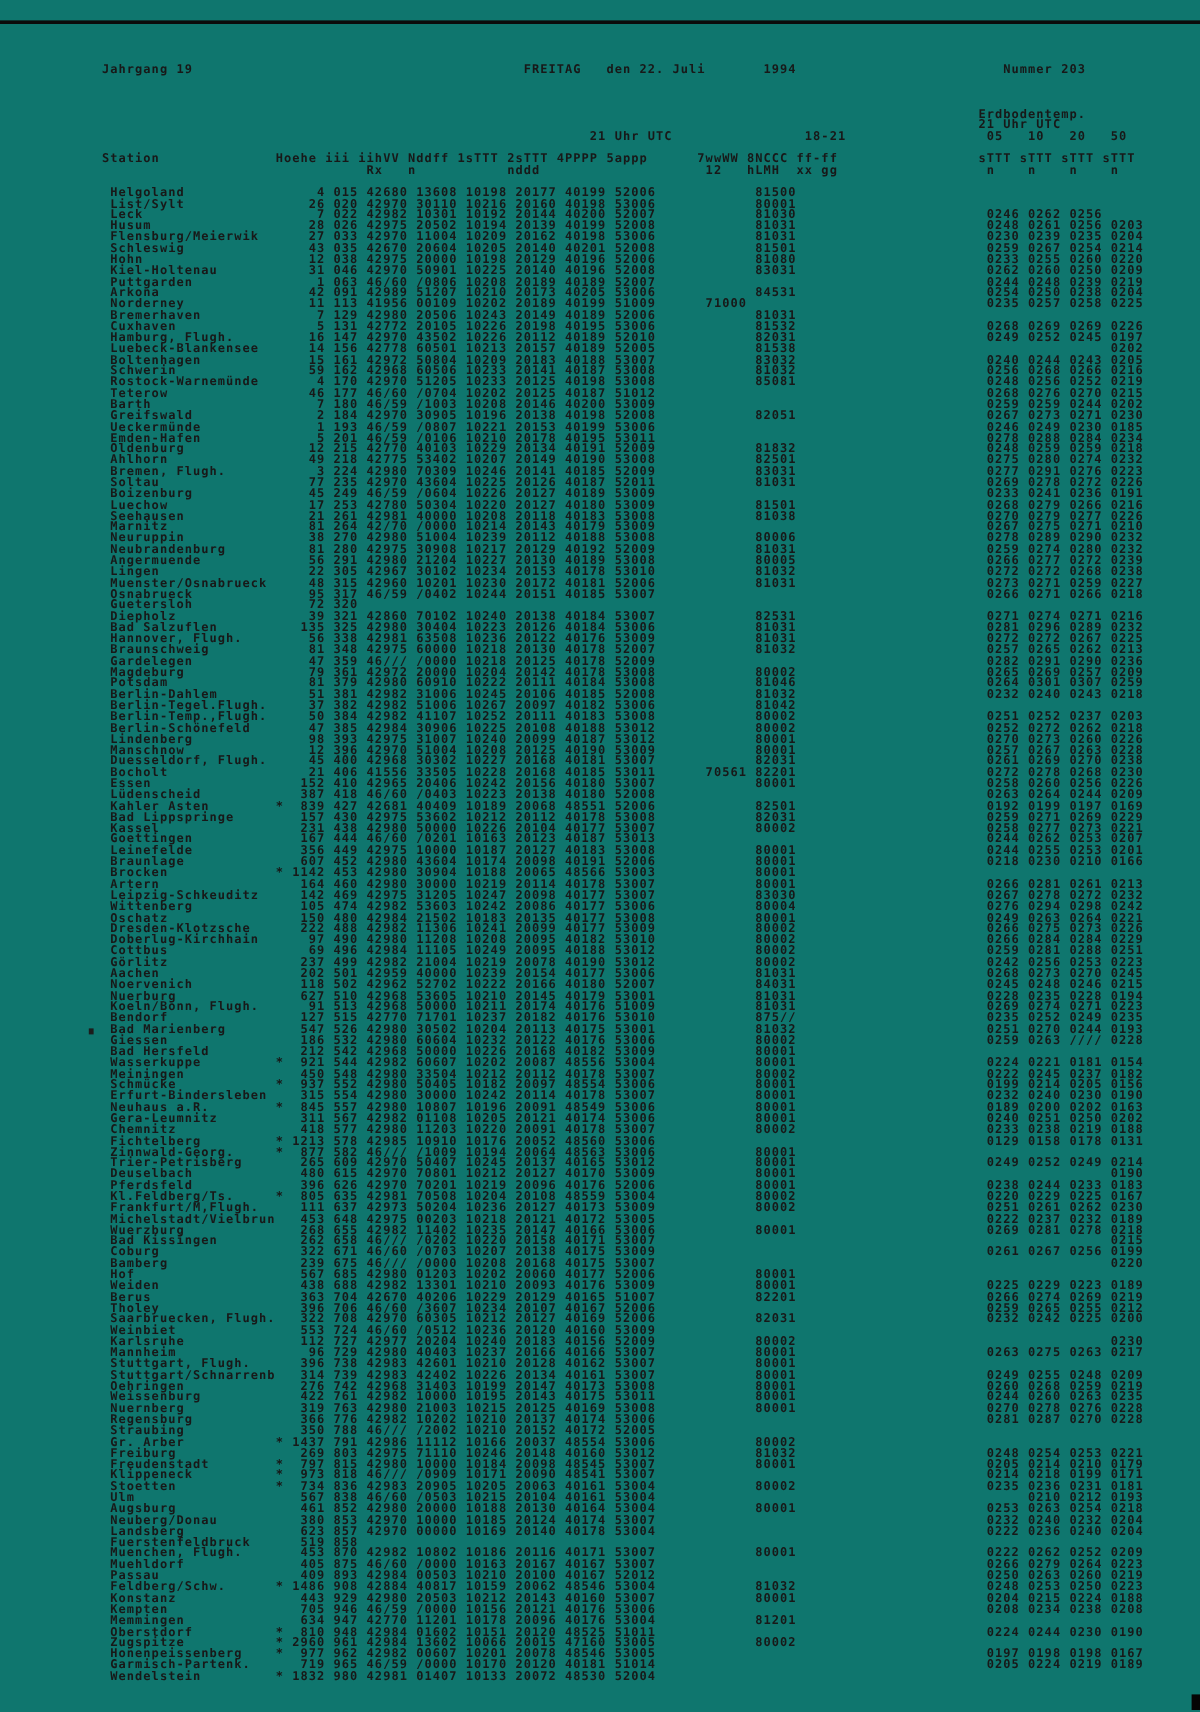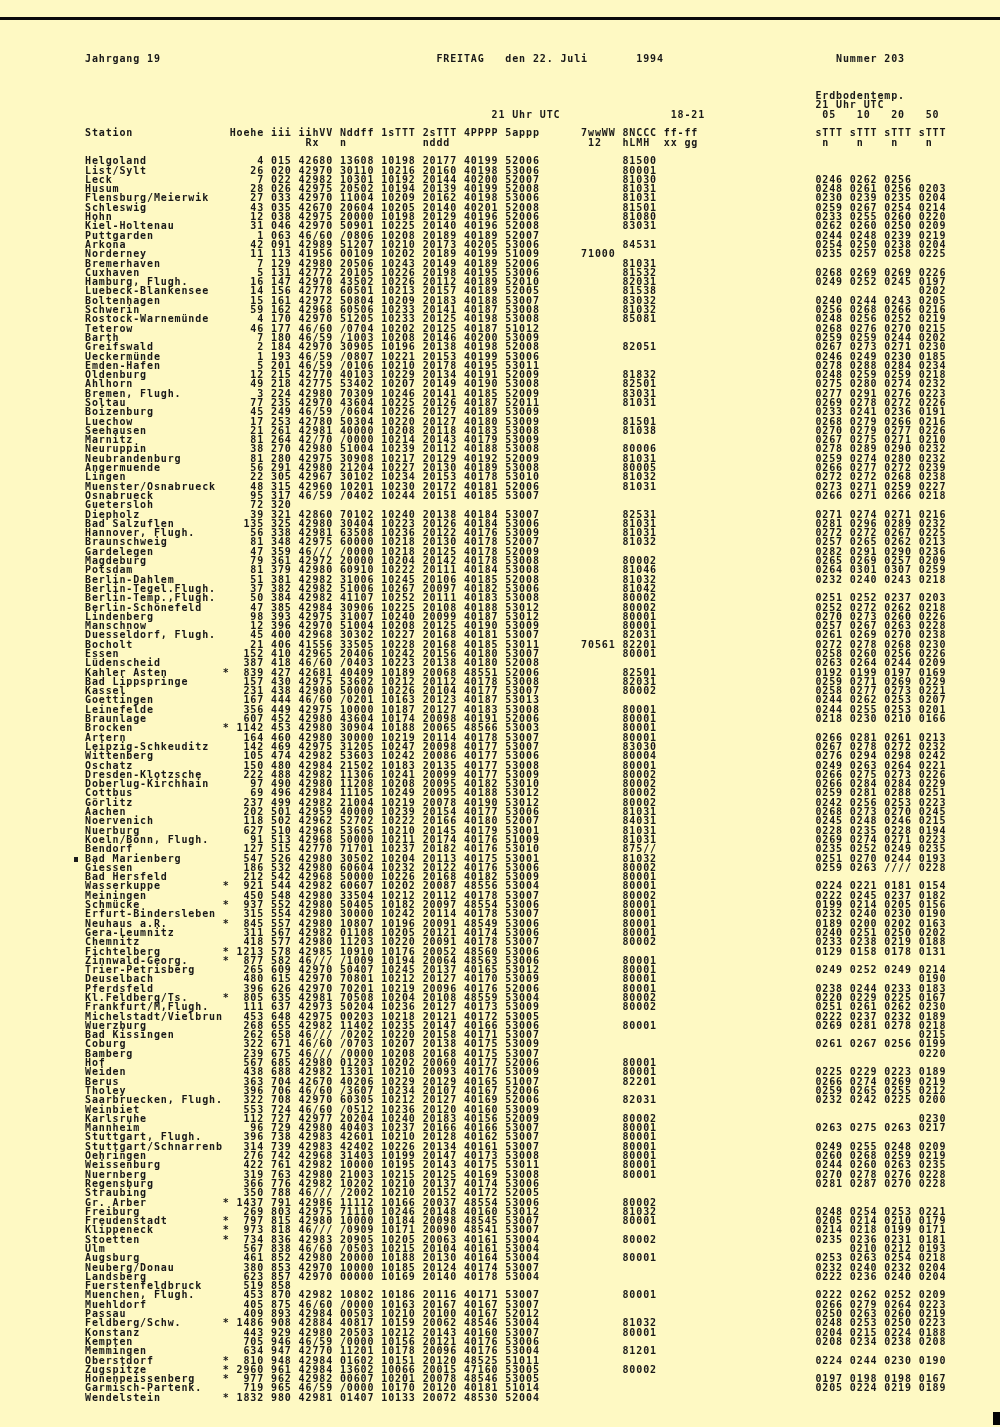--- a/index.html
+++ b/index.html
@@ -11,18 +11,18 @@
     position:absolute;left:85px;top:54px;
     font-family:"DejaVu Sans Mono", "Liberation Mono", monospace;
     font-size:10px;font-weight:bold;letter-spacing:.87px;
     color:#181818;white-space:pre;
   }
   .ln{height:9.31px;line-height:9.31px;}
 </style>
 </head>
 <body>
 
-<div class="page" style="background: #fef9c3;">
+<div class="page" style="background: #0f766e; text-align: right;">
   <div class="scanline"></div>
   <div class="speck"></div>
   <div class="corner-mark"></div>
   <div class="sheet" id="sheet" style="color: rgb(24, 24, 24);"><div class="ln">Jahrgang 19                                        FREITAG   den 22. Juli       1994                         Nummer 203       </div><div class="ln"></div><div class="ln"></div><div class="ln"></div><div class="ln">                                                                                                          Erdbodentemp.       </div><div class="ln">                                                                                                          21 Uhr UTC          </div><div class="ln">                                                           21 Uhr UTC                18-21                 05   10   20   50  </div><div class="ln"></div><div class="ln">Station              Hoehe iii iihVV Nddff 1sTTT 2sTTT 4PPPP 5appp      7wwWW 8NCCC ff-ff                 sTTT sTTT sTTT sTTT </div><div class="ln">                                Rx   n           nddd                    12   hLMH  xx gg                  n    n    n    n   </div><div class="ln"></div><div class="ln">Helgoland                4 015 42680 13608 10198 20177 40199 52006            81500                                          </div><div class="ln">List/Sylt               26 020 42970 30110 10216 20160 40198 53006            80001                                          </div><div class="ln">Leck                     7 022 42982 10301 10192 20144 40200 52007            81030                       0246 0262 0256     </div><div class="ln">Husum                   28 026 42975 20502 10194 20139 40199 52008            81031                       0248 0261 0256 0203</div><div class="ln">Flensburg/Meierwik      27 033 42970 11004 10209 20162 40198 53006            81031                       0230 0239 0235 0204</div><div class="ln">Schleswig               43 035 42670 20604 10205 20140 40201 52008            81501                       0259 0267 0254 0214</div><div class="ln">Hohn                    12 038 42975 20000 10198 20129 40196 52006            81080                       0233 0255 0260 0220</div><div class="ln">Kiel-Holtenau           31 046 42970 50901 10225 20140 40196 52008            83031                       0262 0260 0250 0209</div><div class="ln">Puttgarden               1 063 46/60 /0806 10208 20189 40189 52007                                        0244 0248 0239 0219</div><div class="ln">Arkona                  42 091 42989 51207 10210 20173 40205 53006            84531                       0254 0250 0238 0204</div><div class="ln">Norderney               11 113 41956 00109 10202 20189 40199 51009      71000                             0235 0257 0258 0225</div><div class="ln">Bremerhaven              7 129 42980 20506 10243 20149 40189 52006            81031                                          </div><div class="ln">Cuxhaven                 5 131 42772 20105 10226 20198 40195 53006            81532                       0268 0269 0269 0226</div><div class="ln">Hamburg, Flugh.         16 147 42970 43502 10226 20112 40189 52010            82031                       0249 0252 0245 0197</div><div class="ln">Luebeck-Blankensee      14 156 42778 60501 10213 20157 40189 52005            81538                                      0202</div><div class="ln">Boltenhagen             15 161 42972 50804 10209 20183 40188 53007            83032                       0240 0244 0243 0205</div><div class="ln">Schwerin                59 162 42968 60506 10233 20141 40187 53008            81032                       0256 0268 0266 0216</div><div class="ln">Rostock-Warnemünde       4 170 42970 51205 10233 20125 40198 53008            85081                       0248 0256 0252 0219</div><div class="ln">Teterow                 46 177 46/60 /0704 10202 20125 40187 51012                                        0268 0276 0270 0215</div><div class="ln">Barth                    7 180 46/59 /1003 10208 20146 40200 53009                                        0259 0259 0244 0202</div><div class="ln">Greifswald               2 184 42970 30905 10196 20138 40198 52008            82051                       0267 0273 0271 0230</div><div class="ln">Ueckermünde              1 193 46/59 /0807 10221 20153 40199 53006                                        0246 0249 0230 0185</div><div class="ln">Emden-Hafen              5 201 46/59 /0106 10210 20178 40195 53011                                        0278 0288 0284 0234</div><div class="ln">Oldenburg               12 215 42770 40103 10229 20134 40191 52009            81832                       0248 0259 0259 0218</div><div class="ln">Ahlhorn                 49 218 42775 53402 10207 20149 40190 53008            82501                       0275 0280 0274 0232</div><div class="ln">Bremen, Flugh.           3 224 42980 70309 10246 20141 40185 52009            83031                       0277 0291 0276 0223</div><div class="ln">Soltau                  77 235 42970 43604 10225 20126 40187 52011            81031                       0269 0278 0272 0226</div><div class="ln">Boizenburg              45 249 46/59 /0604 10226 20127 40189 53009                                        0233 0241 0236 0191</div><div class="ln">Luechow                 17 253 42780 50304 10220 20127 40180 53009            81501                       0268 0279 0266 0216</div><div class="ln">Seehausen               21 261 42981 40000 10208 20118 40183 53008            81038                       0270 0279 0277 0226</div><div class="ln">Marnitz                 81 264 42/70 /0000 10214 20143 40179 53009                                        0267 0275 0271 0210</div><div class="ln">Neuruppin               38 270 42980 51004 10239 20112 40188 53008            80006                       0278 0289 0290 0232</div><div class="ln">Neubrandenburg          81 280 42975 30908 10217 20129 40192 52009            81031                       0259 0274 0280 0232</div><div class="ln">Angermuende             56 291 42980 21204 10227 20130 40189 53008            80005                       0266 0277 0272 0239</div><div class="ln">Lingen                  22 305 42967 30102 10234 20153 40178 53010            81032                       0272 0272 0268 0238</div><div class="ln">Muenster/Osnabrueck     48 315 42960 10201 10230 20172 40181 52006            81031                       0273 0271 0259 0227</div><div class="ln">Osnabrueck              95 317 46/59 /0402 10244 20151 40185 53007                                        0266 0271 0266 0218</div><div class="ln">Guetersloh              72 320                                                                                               </div><div class="ln">Diepholz                39 321 42860 70102 10240 20138 40184 53007            82531                       0271 0274 0271 0216</div><div class="ln">Bad Salzuflen          135 325 42980 30404 10223 20126 40184 53006            81031                       0281 0296 0289 0232</div><div class="ln">Hannover, Flugh.        56 338 42981 63508 10236 20122 40176 53009            81031                       0272 0272 0267 0225</div><div class="ln">Braunschweig            81 348 42975 60000 10218 20130 40178 52007            81032                       0257 0265 0262 0213</div><div class="ln">Gardelegen              47 359 46/// /0000 10218 20125 40178 52009                                        0282 0291 0290 0236</div><div class="ln">Magdeburg               79 361 42972 20000 10204 20142 40178 53008            80002                       0265 0269 0257 0209</div><div class="ln">Potsdam                 81 379 42980 60910 10222 20111 40184 53008            81046                       0264 0301 0307 0259</div><div class="ln">Berlin-Dahlem           51 381 42982 31006 10245 20106 40185 52008            81032                       0232 0240 0243 0218</div><div class="ln">Berlin-Tegel.Flugh.     37 382 42982 51006 10267 20097 40182 53006            81042                                          </div><div class="ln">Berlin-Temp.,Flugh.     50 384 42982 41107 10252 20111 40183 53008            80002                       0251 0252 0237 0203</div><div class="ln">Berlin-Schönefeld       47 385 42984 30906 10225 20108 40188 53012            80002                       0252 0272 0262 0218</div><div class="ln">Lindenberg              98 393 42975 31007 10240 20099 40187 53012            80001                       0270 0273 0260 0226</div><div class="ln">Manschnow               12 396 42970 51004 10208 20125 40190 53009            80001                       0257 0267 0263 0228</div><div class="ln">Duesseldorf, Flugh.     45 400 42968 30302 10227 20168 40181 53007            82031                       0261 0269 0270 0238</div><div class="ln">Bocholt                 21 406 41556 33505 10228 20168 40185 53011      70561 82201                       0272 0278 0268 0230</div><div class="ln">Essen                  152 410 42965 20406 10242 20156 40180 53007            80001                       0258 0260 0256 0226</div><div class="ln">Lüdenscheid            387 418 46/60 /0403 10223 20138 40180 52008                                        0263 0264 0244 0209</div><div class="ln">Kahler Asten        *  839 427 42681 40409 10189 20068 48551 52006            82501                       0192 0199 0197 0169</div><div class="ln">Bad Lippspringe        157 430 42975 53602 10212 20112 40178 53008            82031                       0259 0271 0269 0229</div><div class="ln">Kassel                 231 438 42980 50000 10226 20104 40177 53007            80002                       0258 0277 0273 0221</div><div class="ln">Goettingen             167 444 46/60 /0201 10163 20123 40187 53013                                        0244 0262 0253 0207</div><div class="ln">Leinefelde             356 449 42975 10000 10187 20127 40183 53008            80001                       0244 0255 0253 0201</div><div class="ln">Braunlage              607 452 42980 43604 10174 20098 40191 52006            80001                       0218 0230 0210 0166</div><div class="ln">Brocken             * 1142 453 42980 30904 10188 20065 48566 53003            80001                                          </div><div class="ln">Artern                 164 460 42980 30000 10219 20114 40178 53007            80001                       0266 0281 0261 0213</div><div class="ln">Leipzig-Schkeuditz     142 469 42975 31205 10247 20098 40177 53007            83030                       0267 0278 0272 0232</div><div class="ln">Wittenberg             105 474 42982 53603 10242 20086 40177 53006            80004                       0276 0294 0298 0242</div><div class="ln">Oschatz                150 480 42984 21502 10183 20135 40177 53008            80001                       0249 0263 0264 0221</div><div class="ln">Dresden-Klotzsche      222 488 42982 11306 10241 20099 40177 53009            80002                       0266 0275 0273 0226</div><div class="ln">Doberlug-Kirchhain      97 490 42980 11208 10208 20095 40182 53010            80002                       0266 0284 0284 0229</div><div class="ln">Cottbus                 69 496 42984 11105 10249 20095 40188 53012            80002                       0259 0281 0288 0251</div><div class="ln">Görlitz                237 499 42982 21004 10219 20078 40190 53012            80002                       0242 0256 0253 0223</div><div class="ln">Aachen                 202 501 42959 40000 10239 20154 40177 53006            81031                       0268 0273 0270 0245</div><div class="ln">Noervenich             118 502 42962 52702 10222 20166 40180 52007            84031                       0245 0248 0246 0215</div><div class="ln">Nuerburg               627 510 42968 53605 10210 20145 40179 53001            81031                       0228 0235 0228 0194</div><div class="ln">Koeln/Bonn, Flugh.      91 513 42968 50000 10211 20174 40176 51009            81031                       0269 0274 0271 0223</div><div class="ln">Bendorf                127 515 42770 71701 10237 20182 40176 53010            875//                       0235 0252 0249 0235</div><div class="ln">Bad Marienberg         547 526 42980 30502 10204 20113 40175 53001            81032                       0251 0270 0244 0193</div><div class="ln">Giessen                186 532 42980 60604 10232 20122 40176 53006            80002                       0259 0263 //// 0228</div><div class="ln">Bad Hersfeld           212 542 42968 50000 10226 20168 40182 53009            80001                                          </div><div class="ln">Wasserkuppe         *  921 544 42982 60607 10202 20087 48556 53004            80001                       0224 0221 0181 0154</div><div class="ln">Meiningen              450 548 42980 33504 10212 20112 40178 53007            80002                       0222 0245 0237 0182</div><div class="ln">Schmücke            *  937 552 42980 50405 10182 20097 48554 53006            80001                       0199 0214 0205 0156</div><div class="ln">Erfurt-Bindersleben    315 554 42980 30000 10242 20114 40178 53007            80001                       0232 0240 0230 0190</div><div class="ln">Neuhaus a.R.        *  845 557 42980 10807 10196 20091 48549 53006            80001                       0189 0200 0202 0163</div><div class="ln">Gera-Leumnitz          311 567 42982 01108 10205 20121 40174 53006            80001                       0240 0251 0250 0202</div><div class="ln">Chemnitz               418 577 42980 11203 10220 20091 40178 53007            80002                       0233 0238 0219 0188</div><div class="ln">Fichtelberg         * 1213 578 42985 10910 10176 20052 48560 53006                                        0129 0158 0178 0131</div><div class="ln">Zinnwald-Georg.     *  877 582 46/// /1009 10194 20064 48563 53006            80001                                          </div><div class="ln">Trier-Petrisberg       265 609 42970 50407 10245 20137 40165 53012            80001                       0249 0252 0249 0214</div><div class="ln">Deuselbach             480 615 42970 70801 10212 20127 40170 53009            80001                                      0190</div><div class="ln">Pferdsfeld             396 626 42970 70201 10219 20096 40176 52006            80001                       0238 0244 0233 0183</div><div class="ln">Kl.Feldberg/Ts.     *  805 635 42981 70508 10204 20108 48559 53004            80002                       0220 0229 0225 0167</div><div class="ln">Frankfurt/M,Flugh.     111 637 42973 50204 10236 20127 40173 53009            80002                       0251 0261 0262 0230</div><div class="ln">Michelstadt/Vielbrun   453 648 42975 00203 10218 20121 40172 53005                                        0222 0237 0232 0189</div><div class="ln">Wuerzburg              268 655 42982 11402 10235 20147 40166 53006            80001                       0269 0281 0278 0218</div><div class="ln">Bad Kissingen          262 658 46/// /0202 10220 20158 40171 53007                                                       0215</div><div class="ln">Coburg                 322 671 46/60 /0703 10207 20138 40175 53009                                        0261 0267 0256 0199</div><div class="ln">Bamberg                239 675 46/// /0000 10208 20168 40175 53007                                                       0220</div><div class="ln">Hof                    567 685 42980 01203 10202 20060 40177 52006            80001                                          </div><div class="ln">Weiden                 438 688 42982 13301 10210 20093 40176 53009            80001                       0225 0229 0223 0189</div><div class="ln">Berus                  363 704 42670 40206 10229 20129 40165 51007            82201                       0266 0274 0269 0219</div><div class="ln">Tholey                 396 706 46/60 /3607 10234 20107 40167 52006                                        0259 0265 0255 0212</div><div class="ln">Saarbruecken, Flugh.   322 708 42970 60305 10212 20127 40169 52006            82031                       0232 0242 0225 0200</div><div class="ln">Weinbiet               553 724 46/60 /0512 10236 20120 40160 53009                                                           </div><div class="ln">Karlsruhe              112 727 42977 20204 10240 20183 40156 52009            80002                                      0230</div><div class="ln">Mannheim                96 729 42980 40403 10237 20166 40166 53007            80001                       0263 0275 0263 0217</div><div class="ln">Stuttgart, Flugh.      396 738 42983 42601 10210 20128 40162 53007            80001                                          </div><div class="ln">Stuttgart/Schnarrenb   314 739 42983 42402 10226 20134 40161 53007            80001                       0249 0255 0248 0209</div><div class="ln">Oehringen              276 742 42968 31403 10199 20147 40173 53008            80001                       0260 0268 0259 0219</div><div class="ln">Weissenburg            422 761 42982 10000 10195 20143 40175 53011            80001                       0244 0260 0263 0235</div><div class="ln">Nuernberg              319 763 42980 21003 10215 20125 40169 53008            80001                       0270 0278 0276 0228</div><div class="ln">Regensburg             366 776 42982 10202 10210 20137 40174 53006                                        0281 0287 0270 0228</div><div class="ln">Straubing              350 788 46/// /2002 10210 20152 40172 52005                                                           </div><div class="ln">Gr. Arber           * 1437 791 42986 11112 10166 20037 48554 53006            80002                                          </div><div class="ln">Freiburg               269 803 42975 71110 10246 20148 40160 53012            81032                       0248 0254 0253 0221</div><div class="ln">Freudenstadt        *  797 815 42980 10000 10184 20098 48545 53007            80001                       0205 0214 0210 0179</div><div class="ln">Klippeneck          *  973 818 46/// /0909 10171 20090 48541 53007                                        0214 0218 0199 0171</div><div class="ln">Stoetten            *  734 836 42983 20905 10205 20063 40161 53004            80002                       0235 0236 0231 0181</div><div class="ln">Ulm                    567 838 46/60 /0503 10215 20104 40161 53004                                             0210 0212 0193</div><div class="ln">Augsburg               461 852 42980 20000 10188 20130 40164 53004            80001                       0253 0263 0254 0218</div><div class="ln">Neuberg/Donau          380 853 42970 10000 10185 20124 40174 53007                                        0232 0240 0232 0204</div><div class="ln">Landsberg              623 857 42970 00000 10169 20140 40178 53004                                        0222 0236 0240 0204</div><div class="ln">Fuerstenfeldbruck      519 858                                                                                               </div><div class="ln">Muenchen, Flugh.       453 870 42982 10802 10186 20116 40171 53007            80001                       0222 0262 0252 0209</div><div class="ln">Muehldorf              405 875 46/60 /0000 10163 20167 40167 53007                                        0266 0279 0264 0223</div><div class="ln">Passau                 409 893 42984 00503 10210 20100 40167 52012                                        0250 0263 0260 0219</div><div class="ln">Feldberg/Schw.      * 1486 908 42884 40817 10159 20062 48546 53004            81032                       0248 0253 0250 0223</div><div class="ln">Konstanz               443 929 42980 20503 10212 20143 40160 53007            80001                       0204 0215 0224 0188</div><div class="ln">Kempten                705 946 46/59 /0000 10156 20121 40176 53006                                        0208 0234 0238 0208</div><div class="ln">Memmingen              634 947 42770 11201 10178 20096 40176 53004            81201                                          </div><div class="ln">Oberstdorf          *  810 948 42984 01602 10151 20120 48525 51011                                        0224 0244 0230 0190</div><div class="ln">Zugspitze           * 2960 961 42984 13602 10066 20015 47160 53005            80002                                          </div><div class="ln">Honenpeissenberg    *  977 962 42982 00607 10201 20078 48546 53005                                        0197 0198 0198 0167</div><div class="ln">Garmisch-Partenk.      719 965 46/59 /0000 10170 20120 40181 51014                                        0205 0224 0219 0189</div><div class="ln">Wendelstein         * 1832 980 42981 01407 10133 20072 48530 52004                                                           </div></div>
 </div>
 
 </body></html>

